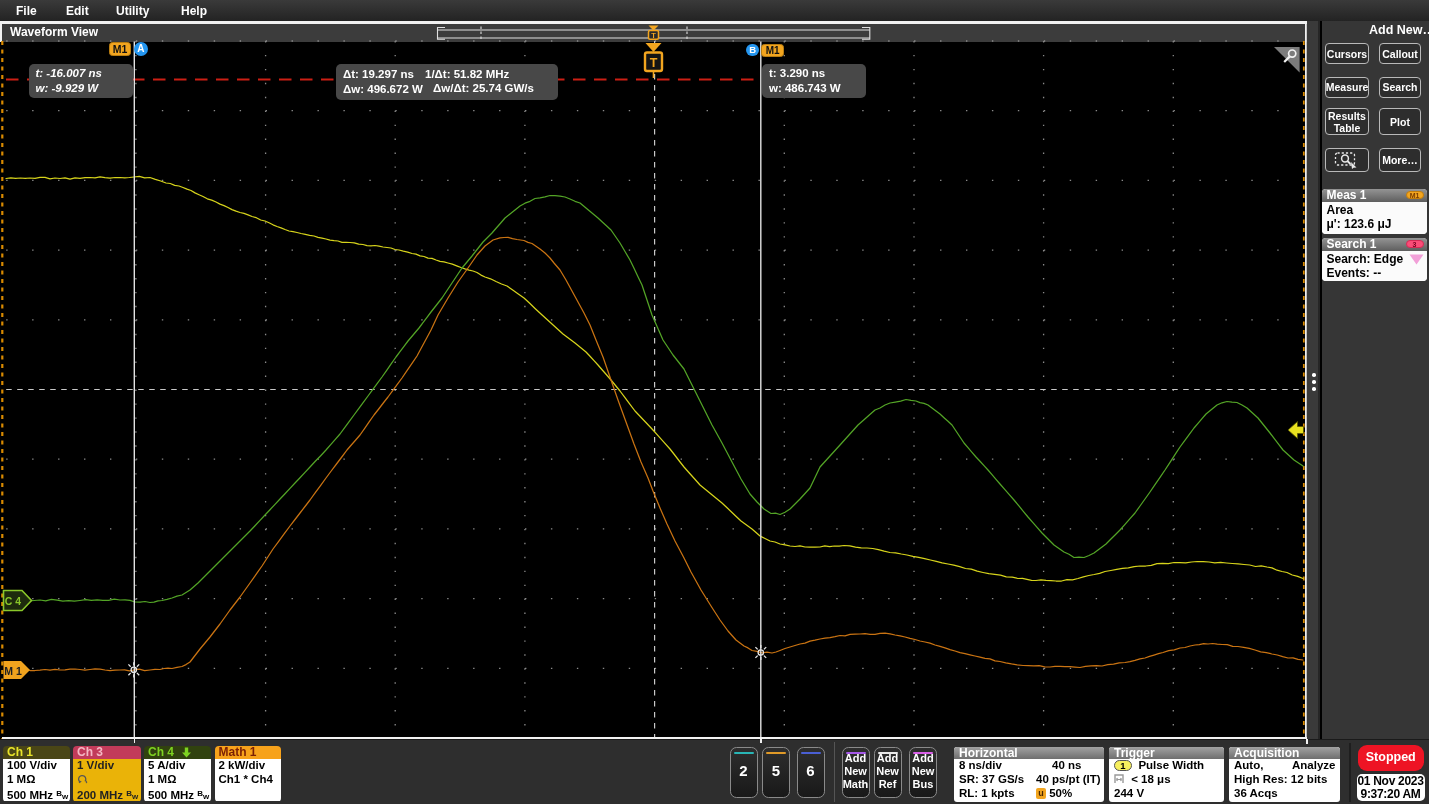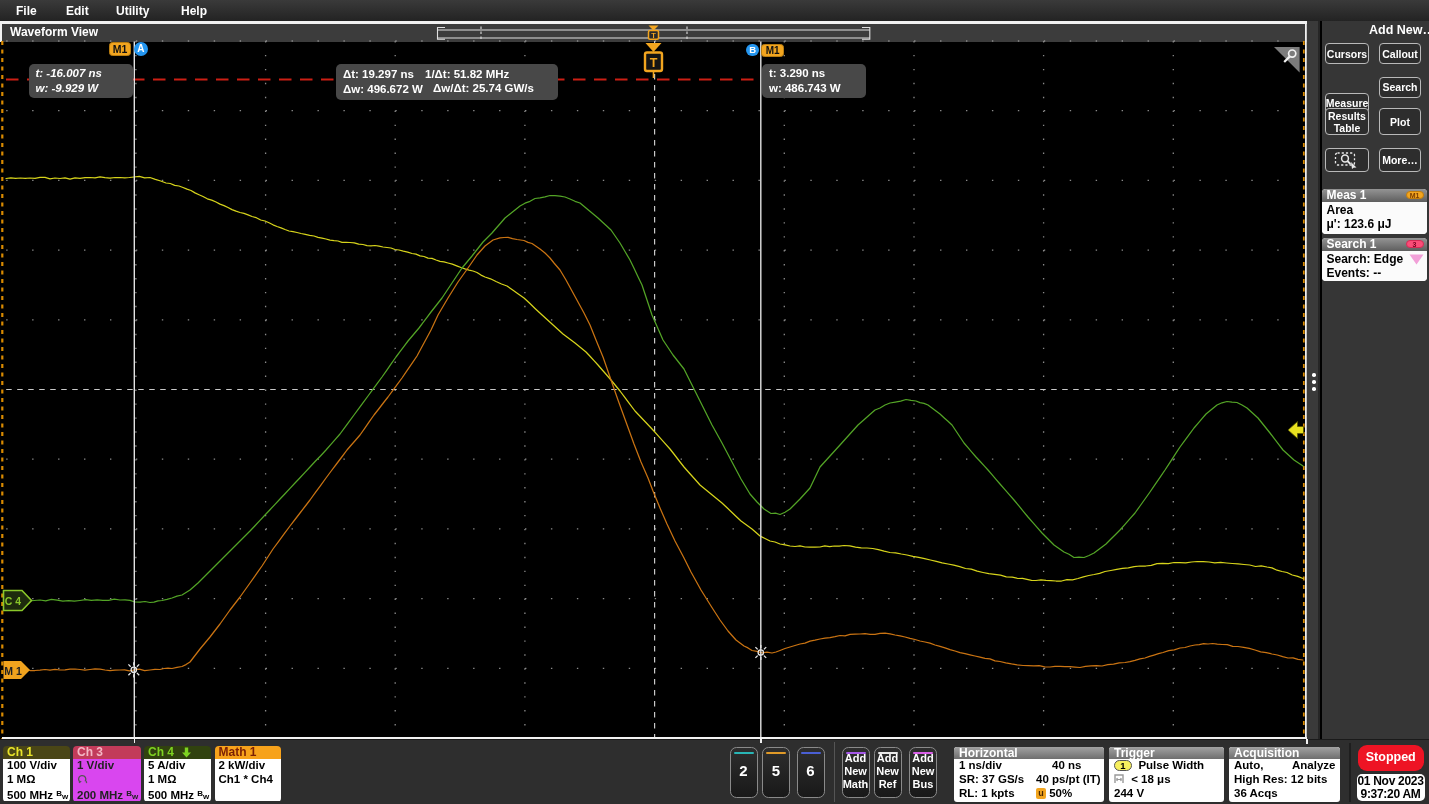--- a/index.html
+++ b/index.html
@@ -124,21 +124,21 @@
 </svg>
 
 <div class="abs" style="left:1307px;top:21px;width:13px;height:719px;background:#3a3a3a;border-right:2px solid #262626;"></div>
 <div class="abs" style="left:1312px;top:373px;width:3.5px;height:3.5px;background:#fff;border-radius:50%;"></div>
 <div class="abs" style="left:1312px;top:380px;width:3.5px;height:3.5px;background:#fff;border-radius:50%;"></div>
 <div class="abs" style="left:1312px;top:387px;width:3.5px;height:3.5px;background:#fff;border-radius:50%;"></div>
 <div class="abs" style="left:1322px;top:21px;width:107px;height:719px;background:#363636;"></div>
 <div class="abs b" style="left:1322px;top:22.5px;width:100px;text-align:center;color:#fff;font-size:12.5px;">Add New…</div>
 <div class="btn" style="left:1325px;top:43px;width:44px;height:21px;">Cursors</div>
 <div class="btn" style="left:1379px;top:43px;width:42px;height:21px;">Callout</div>
-<div class="btn" style="left:1325px;top:76.5px;width:44px;height:21px;margin-top:16px;">Measure</div>
+<div class="btn" style="left:1325px;top:76.5px;width:44px;height:21px;">Measure</div>
 <div class="btn" style="left:1379px;top:76.5px;width:42px;height:21px;">Search</div>
 <div class="btn" style="left:1325px;top:108px;width:44px;height:27px;line-height:12px;">Results<br>Table</div>
 <div class="btn" style="left:1379px;top:108px;width:42px;height:27px;">Plot</div>
 <div class="btn" style="left:1325px;top:147.5px;width:44px;height:24.5px;">
   <svg width="26" height="18" viewBox="0 0 26 18">
     <rect x="1.5" y="2" width="19" height="12" rx="2" fill="none" stroke="#e8e8e8" stroke-width="1.3" stroke-dasharray="2.2 2"></rect>
     <circle cx="11" cy="7.5" r="3.4" fill="none" stroke="#e8e8e8" stroke-width="1.5"></circle>
     <line x1="13.4" y1="10" x2="16.5" y2="13" stroke="#e8e8e8" stroke-width="1.8"></line>
     <path d="M 17 11 L 22.5 16.5 L 19.5 16.8 L 18 18 Z" fill="#e8e8e8"></path>
   </svg>
@@ -165,21 +165,21 @@
 <div class="abs" style="left:1306px;top:739px;width:1.8px;height:5px;background:#f2f2f2;"></div>
 <div class="abs" style="left:133.5px;top:739px;width:1.6px;height:4px;background:#f0f0f0;"></div>
 <div class="abs" style="left:760px;top:739px;width:1.6px;height:4px;background:#f0f0f0;"></div>
 
 <div class="chb" style="left:3px;width:66.5px;">
   <div class="chh" style="background:#4a4616;color:#e8e42a;">Ch 1</div>
   <div class="chc">100 V/div<br>1 MΩ<br>500 MHz <span style="font-size:8px;vertical-align:2.5px;">B</span><span style="font-size:8px;">w</span></div>
 </div>
 <div class="chb" style="left:73px;width:67.5px;">
   <div class="chh" style="background:#c23b5a;color:#f4b8c4;">Ch 3</div>
-  <div class="chc" style="background:#d946ef;color:#222;">1 V/div<br><svg width="13" height="11" viewBox="0 0 13 11" style="vertical-align:-1px">
+  <div class="chc" style="background:#eab308;color:#222;">1 V/div<br><svg width="13" height="11" viewBox="0 0 13 11" style="vertical-align:-1px">
         <path d="M 3 9 A 3.6 3.6 0 1 1 8 8.4" fill="none" stroke="#555" stroke-width="1.3"></path>
         <path d="M 2 9.8 L 4.2 8.2" stroke="#555" stroke-width="1.2"></path>
         <path d="M 9.5 7.5 q 1.6 2 0 3 q -1.6 -1 0 -3" fill="#555"></path>
       </svg><br>200 MHz <span style="font-size:8px;vertical-align:2.5px;">B</span><span style="font-size:8px;">w</span></div>
 </div>
 <div class="chb" style="left:144px;width:67px;">
   <div class="chh" style="background:#31420f;color:#7ed321;">Ch 4&nbsp;&nbsp;<svg width="11" height="11" viewBox="0 0 11 11" style="vertical-align:-2px">
         <path d="M 5.5 10.5 L 1 5.5 L 3.8 5.5 L 3.8 0.5 L 7.2 0.5 L 7.2 5.5 L 10 5.5 Z" fill="#7ed321"></path>
       </svg></div>
   <div class="chc">5 A/div<br>1 MΩ<br>500 MHz <span style="font-size:8px;vertical-align:2.5px;">B</span><span style="font-size:8px;">w</span></div>
@@ -211,21 +211,21 @@
     <div class="nbar" style="background:#e8e8e8;"></div>
     <div style="margin-top:3.5px;font-size:11px;line-height:13px;">Add<br>New<br>Ref</div>
   </div>
 <div class="nbtn" style="left:909px;">
     <div class="nbar" style="background:#d95fe8;"></div>
     <div style="margin-top:3.5px;font-size:11px;line-height:13px;">Add<br>New<br>Bus</div>
   </div>
 
 <div class="panel" style="left:954px;width:150px;">
   <div class="panelhead">Horizontal</div>
-  <div class="prow"><span>1 ns/div</span><span class="abs" style="left:90px;margin-left:8px;">40 ns</span></div>
+  <div class="prow"><span>8 ns/div</span><span class="abs" style="left:90px;margin-left:8px;">40 ns</span></div>
   <div class="prow"><span>SR: 37 GS/s</span><span class="abs" style="left:82px;">40 ps/pt (IT)</span></div>
   <div class="prow"><span>RL: 1 kpts</span><span class="abs" style="left:82px;"><span style="display:inline-block;background:#f2a51f;color:#4a2800;font-size:9px;width:10px;text-align:center;border-radius:2px;line-height:11px;vertical-align:1px;">u</span> 50%</span></div>
 </div>
 
 <div class="panel" style="left:1109px;width:115px;">
   <div class="panelhead">Trigger</div>
   <div class="prow"><span style="display:inline-block;background:#f7ef5e;border:1px solid #555;border-radius:5.5px;width:18px;height:11.5px;font-size:9.5px;text-align:center;line-height:10px;vertical-align:0.5px;">1</span>&nbsp; Pulse Width</div>
   <div class="prow"><svg width="14" height="11" viewBox="0 0 14 11" style="vertical-align:-1.5px">
         <path d="M 1 10 L 1 2 L 9 2 L 9 10" fill="none" stroke="#999" stroke-width="1.4"></path>
         <path d="M 2.2 6.5 L 7.8 6.5 M 2.2 6.5 L 3.6 5.2 M 2.2 6.5 L 3.6 7.8 M 7.8 6.5 L 6.4 5.2 M 7.8 6.5 L 6.4 7.8" stroke="#999" stroke-width="1.1" fill="none"></path>

